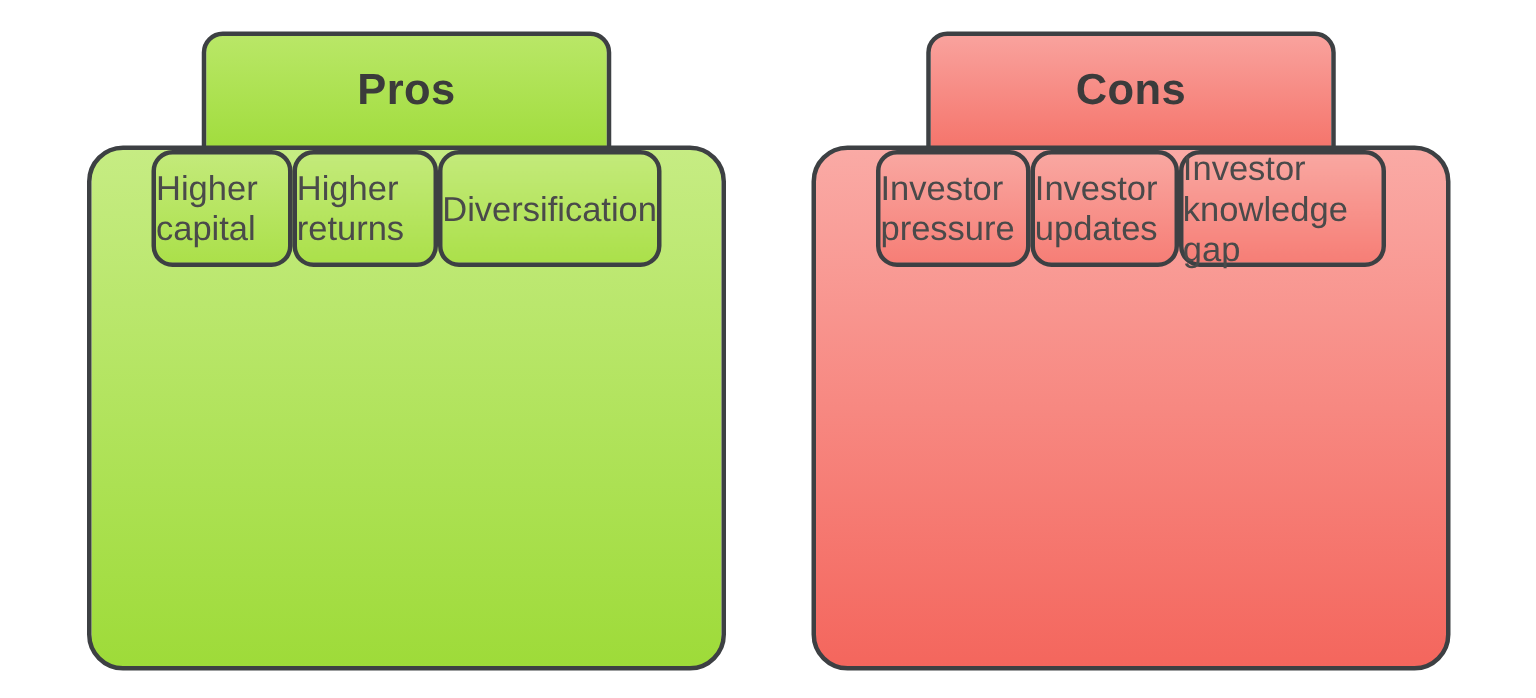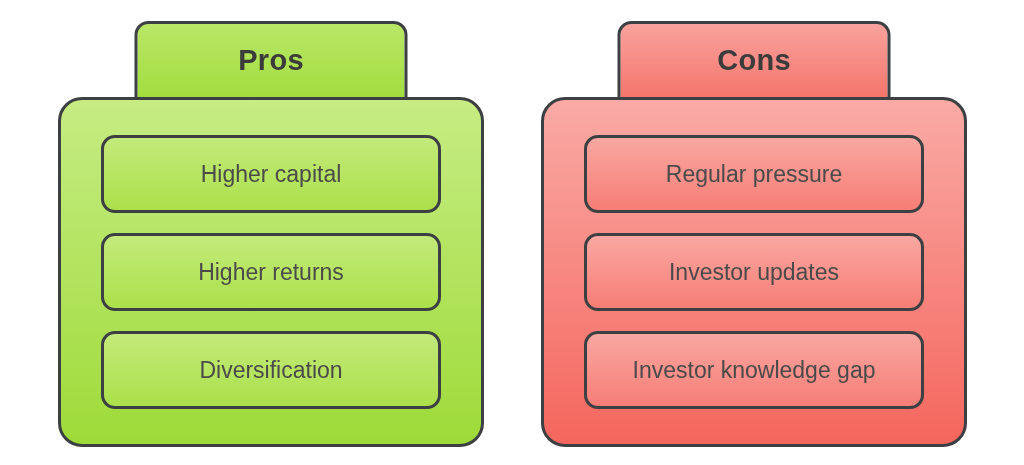--- a/index.html
+++ b/index.html
@@ -44,21 +44,21 @@
   .body {
     position: absolute;
     top: 97px;
     left: 0;
     width: 426px;
     height: 350px;
     border: 3px solid var(--outline);
     border-radius: 24px;
     z-index: 2;
     display: flex;
-    flex-direction: column;
+    flex-direction: row;
     justify-content: center;
     row-gap: 20px;
     padding: 0 40px;
   }
 
   .item {
     height: 78px;
     border: 3px solid var(--outline);
     border-radius: 14px;
     display: flex;
@@ -90,19 +90,19 @@
       <div class="item">Higher returns</div>
       <div class="item">Diversification</div>
     </div>
   </section>
 
   <section class="card cons">
     <div class="tab">
       <div class="tab-label">Cons</div>
     </div>
     <div class="body">
-      <div class="item">Regular pressure</div>
+      <div class="item">Investor pressure</div>
       <div class="item">Investor updates</div>
       <div class="item">Investor knowledge gap</div>
     </div>
   </section>
 
 </div>
 
 </body></html>

